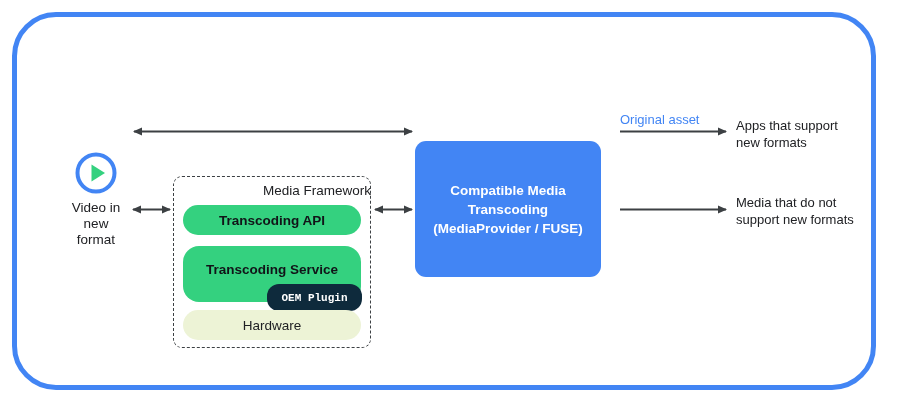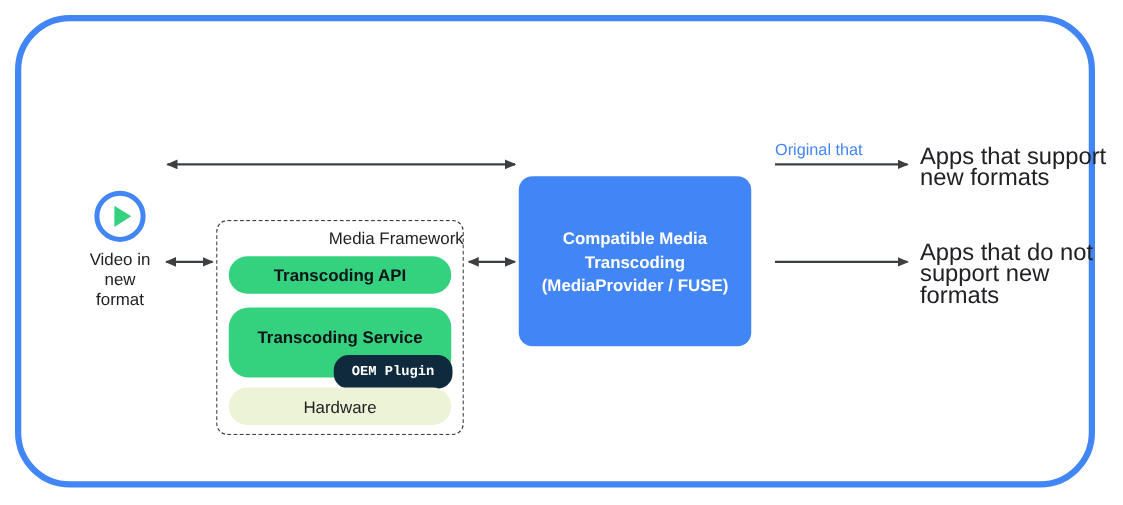--- a/index.html
+++ b/index.html
@@ -158,21 +158,21 @@
   .asset-label {
     position: absolute;
     font-size: 13px;
     color: #4285F4;
     white-space: nowrap;
   }
   .label-original { left: 620px; top: 112px; }
   .label-transcoded { left: 620px; top: 215px; }
   .apps-label {
     position: absolute;
-    font-size: 19px;
+    font-size: 13px;
     line-height: 17px;
     color: #202124;
     white-space: pre-line;
   }
   .apps-support { left: 736px; top: 117px; }
   .apps-nosupport { left: 736px; top: 194px; }
 </style>
 </head>
 <body>
 
@@ -195,24 +195,24 @@
 
   <div class="pill pill-api">Transcoding API</div>
   <div class="pill pill-service">Transcoding Service</div>
   <div class="pill pill-oem">OEM Plugin</div>
   <div class="pill pill-hardware">Hardware</div>
 
   <div class="cmt-box">Compatible Media
 Transcoding
 (MediaProvider / FUSE)</div>
 
-  <div class="asset-label label-original">Original that</div>
+  <div class="asset-label label-original">Original asset</div>
   <div class="apps-label apps-support">Apps that support
 new formats</div>
-  <div class="apps-label apps-nosupport">Apps that do not
+  <div class="apps-label apps-nosupport">Media that do not
 support new formats</div>
 
   <svg class="arrows">
     <defs>
       <marker id="headR" markerWidth="9" markerHeight="9" refX="8" refY="4.5" orient="auto" markerUnits="userSpaceOnUse">
         <path d="M0,0.6 L9,4.5 L0,8.4 Z" fill="#3C4043"></path>
       </marker>
       <marker id="headL" markerWidth="9" markerHeight="9" refX="1" refY="4.5" orient="auto" markerUnits="userSpaceOnUse">
         <path d="M9,0.6 L0,4.5 L9,8.4 Z" fill="#3C4043"></path>
       </marker>

